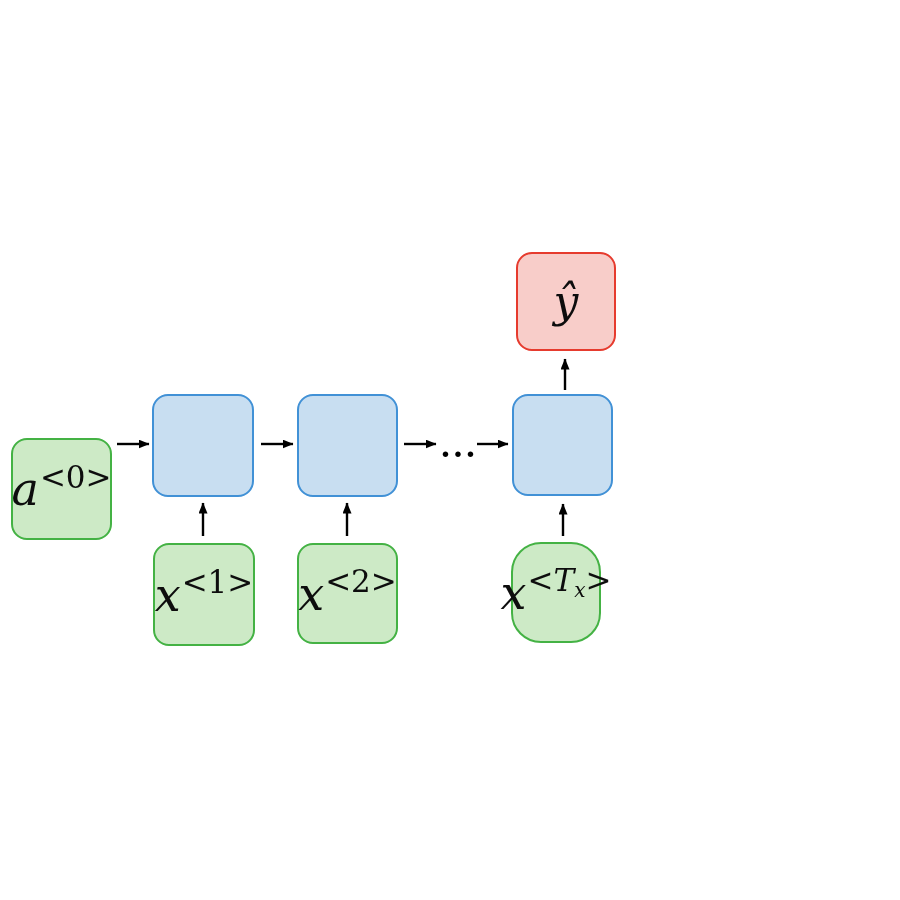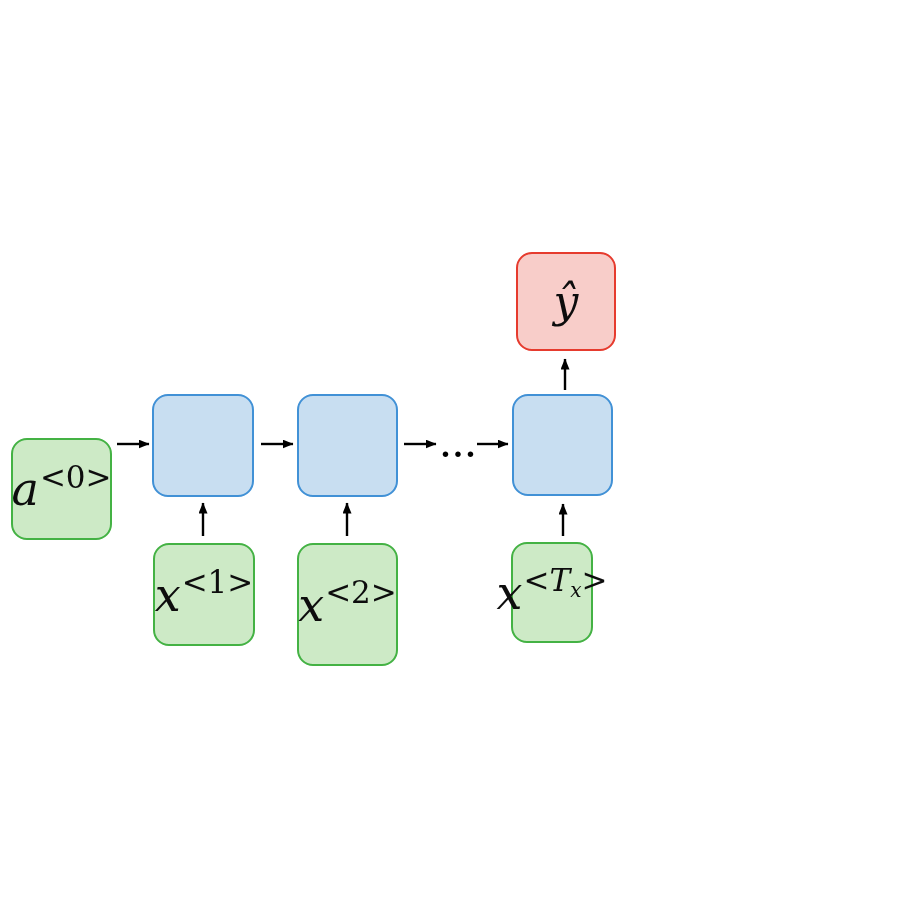--- a/index.html
+++ b/index.html
@@ -112,24 +112,24 @@
 
   <div class="node blue" style="left:152px; top:394px; width:102px; height:103px;"></div>
   <div class="node blue" style="left:297px; top:394px; width:101px; height:103px;"></div>
   <div class="node blue" style="left:512px; top:394px; width:101px; height:102px;"></div>
 
   <div class="ellipsis">...</div>
 
   <div class="node green" style="left:153px; top:543px; width:102px; height:103px;">
     <span class="math"><span class="it">x</span><span class="sup">&lt;1&gt;</span></span>
   </div>
-  <div class="node green" style="left:297px; top:543px; width:101px; height:123px;">
+  <div class="node green" style="left:297px; top:543px; width:101px; height:101px;">
     <span class="math"><span class="it">x</span><span class="sup">&lt;2&gt;</span></span>
   </div>
-  <div class="node green" style="left:511px; top:542px; width:82px; height:101px;">
+  <div class="node green" style="left:511px; top:542px; width:90px; height:101px;border-radius:30px;">
     <span class="math"><span class="it">x</span><span class="sup"><span>&lt;</span><span class="it">T</span><span class="subsub">x</span><span>&gt;</span></span></span>
   </div>
 
   <div class="node red" style="left:516px; top:252px; width:100px; height:99px;">
     <span class="yhat-label">ŷ</span>
   </div>
 
 </div>
 
 </body></html>

